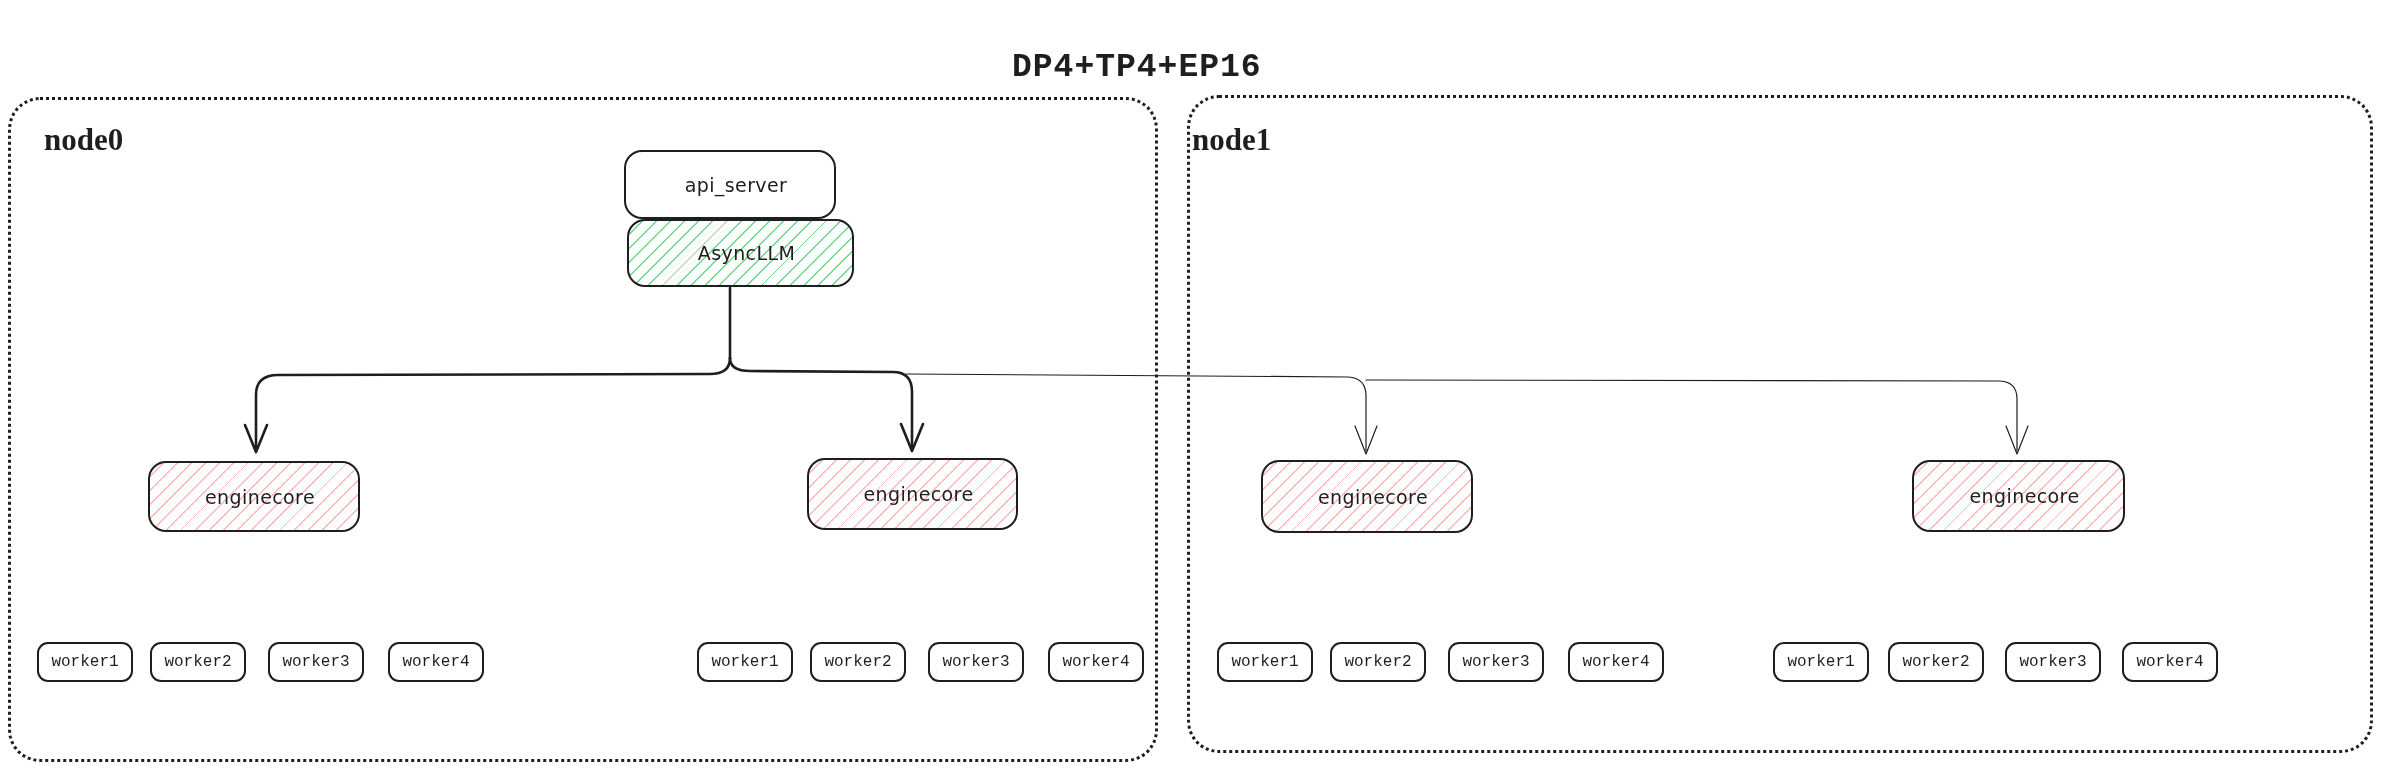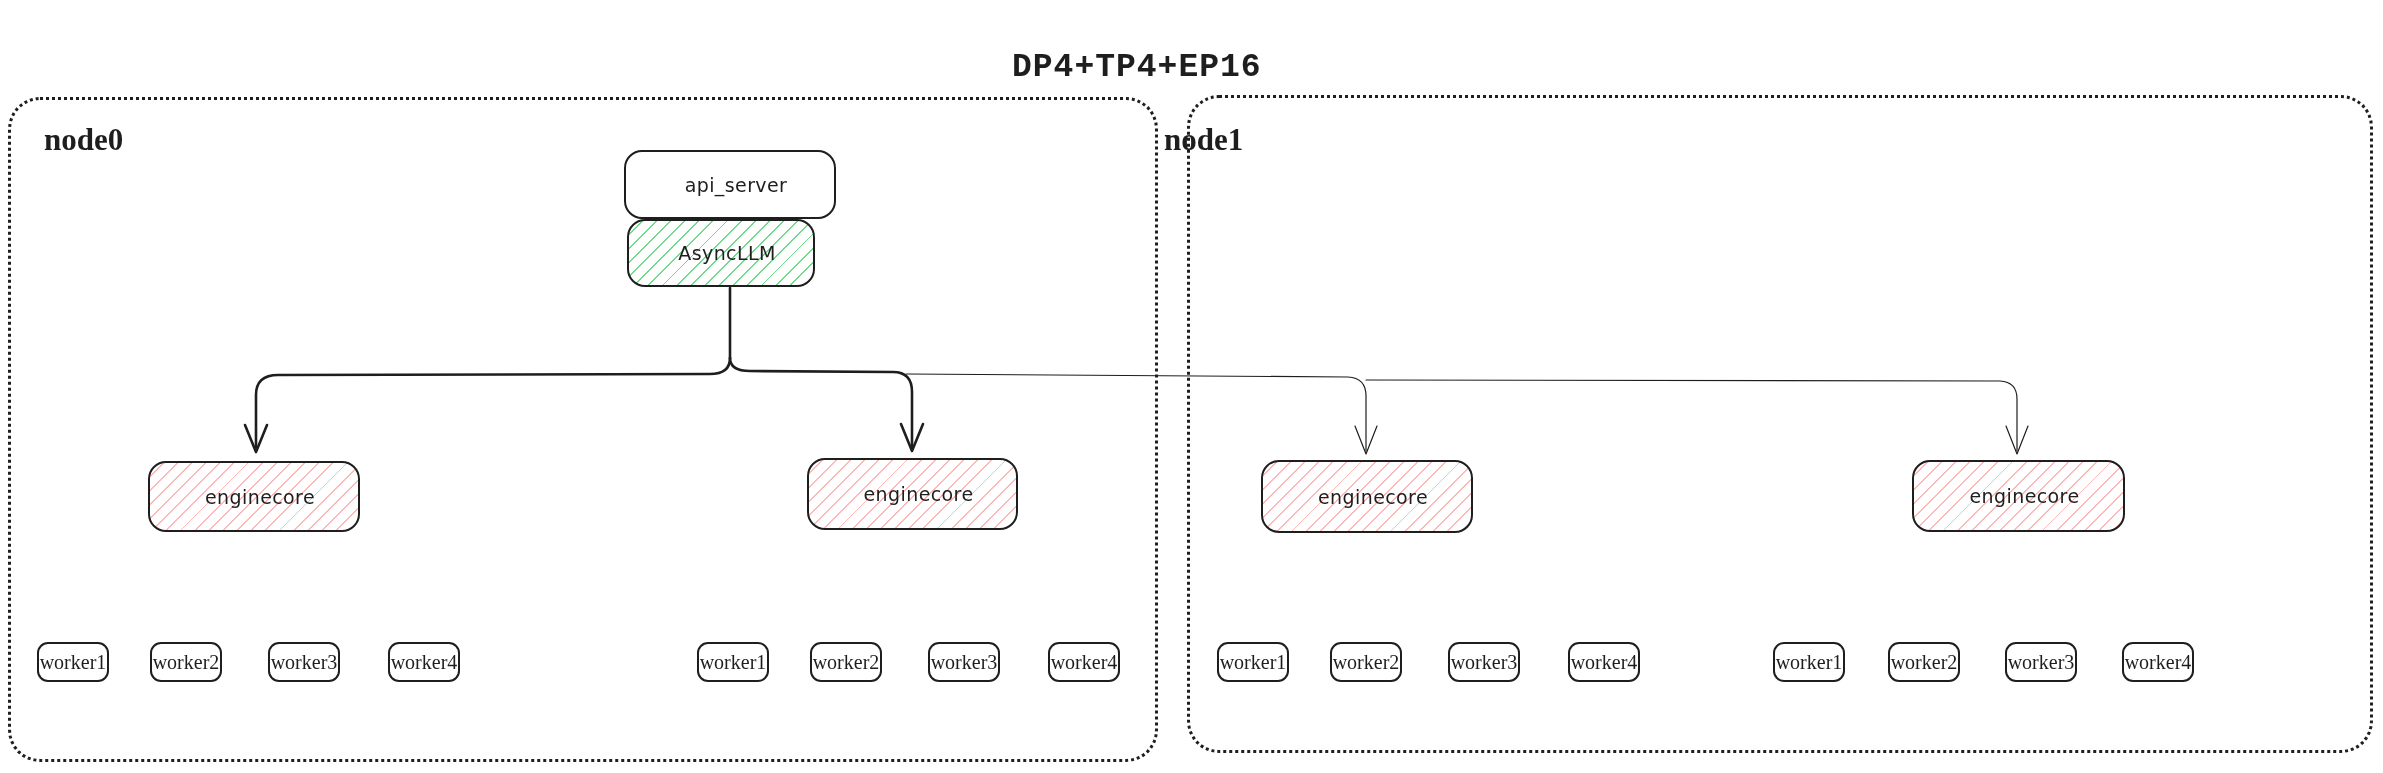--- a/index.html
+++ b/index.html
@@ -68,29 +68,29 @@
   .hatch-red {
     background-color: var(--background);
     background-image: repeating-linear-gradient(135deg,
       rgba(0,0,0,0) 0px, rgba(0,0,0,0) 8.6px,
       var(--red-hatch) 8.6px, var(--red-hatch) 10px);
     text-align: right;
   }
   .worker {
     position: absolute;
     top: 642px;
-    width: 72px; height: 40px;
+    width: 96px; height: 40px;
     border: 2px solid var(--stroke);
     border-radius: 11px;
     background: var(--background);
     display: flex;
     align-items: center;
     justify-content: center;
-    font-family: Liberation Serif, serif;
-    font-size: 20px;
+    font-family: Liberation Mono, monospace;
+    font-size: 16px;
     color: var(--stroke);
     z-index: 2;
   }
   svg.connectors {
     position: absolute;
     left: 0; top: 0;
     z-index: 1;
   }
   .conn-thick { fill: none; stroke: var(--stroke); stroke-width: 2.6px; stroke-linecap: round; stroke-linejoin: round; }
   .conn-thin  { fill: none; stroke: var(--stroke); stroke-width: 1.2px; stroke-linecap: round; stroke-linejoin: round; }
@@ -99,21 +99,21 @@
 <body>
 
 <div class="canvas">
 
   <div class="title">DP4+TP4+EP16</div>
 
   <div class="node-container" style="left:8px; top:97px; width:1150px; height:665px;"></div>
   <div class="node-label" style="left:44px; top:122px;">node0</div>
 
   <div class="node-container" style="left:1187px; top:95px; width:1186px; height:658px;"></div>
-  <div class="node-label" style="left:1164px; top:122px;">node1</div>
+  <div class="node-label" style="left:1192px; top:122px;">node1</div>
 
   <svg class="connectors" width="2383" height="773" viewBox="0 0 2383 773">
 
     <path class="conn-thick" d="M 730 288 L 730 358"></path>
 
     <path class="conn-thick" d="M 730 358 Q 730 374 710 374 L 278 375 Q 256 375 256 395 L 256 447"></path>
     <path class="conn-thick" d="M 245 425 L 256 452 L 267 425"></path>
 
     <path class="conn-thick" d="M 730 358 Q 730 371 750 371 L 893 372 Q 912 372 912 392 L 912 447"></path>
     <path class="conn-thick" d="M 901 424 L 912 451 L 923 424"></path>
@@ -121,21 +121,21 @@
     <path class="conn-thin" d="M 906 374 L 1348 377 Q 1366 378 1366 396 L 1366 451"></path>
     <path class="conn-thin" d="M 1355 426 L 1366 454 L 1377 426"></path>
 
     <path class="conn-thin" d="M 1366 380 L 2000 381 Q 2017 382 2017 399 L 2017 451"></path>
     <path class="conn-thin" d="M 2006 426 L 2017 454 L 2028 426"></path>
   </svg>
 
   <div class="box" style="left:624px; top:150px; width:212px; height:69px;">
     <span>api_server</span>
   </div>
-  <div class="box hatch-green" style="left:627px; top:219px; width:188px; height:68px;">
+  <div class="box hatch-green" style="left:627px; top:219px; width:227px; height:68px;">
     <span>AsyncLLM</span>
   </div>
 
   <div class="box hatch-red" style="left:148px; top:461px; width:212px; height:71px;">
     <span>enginecore</span>
   </div>
   <div class="box hatch-red" style="left:807px; top:458px; width:211px; height:72px;">
     <span>enginecore</span>
   </div>
   <div class="box hatch-red" style="left:1261px; top:460px; width:212px; height:73px;">

